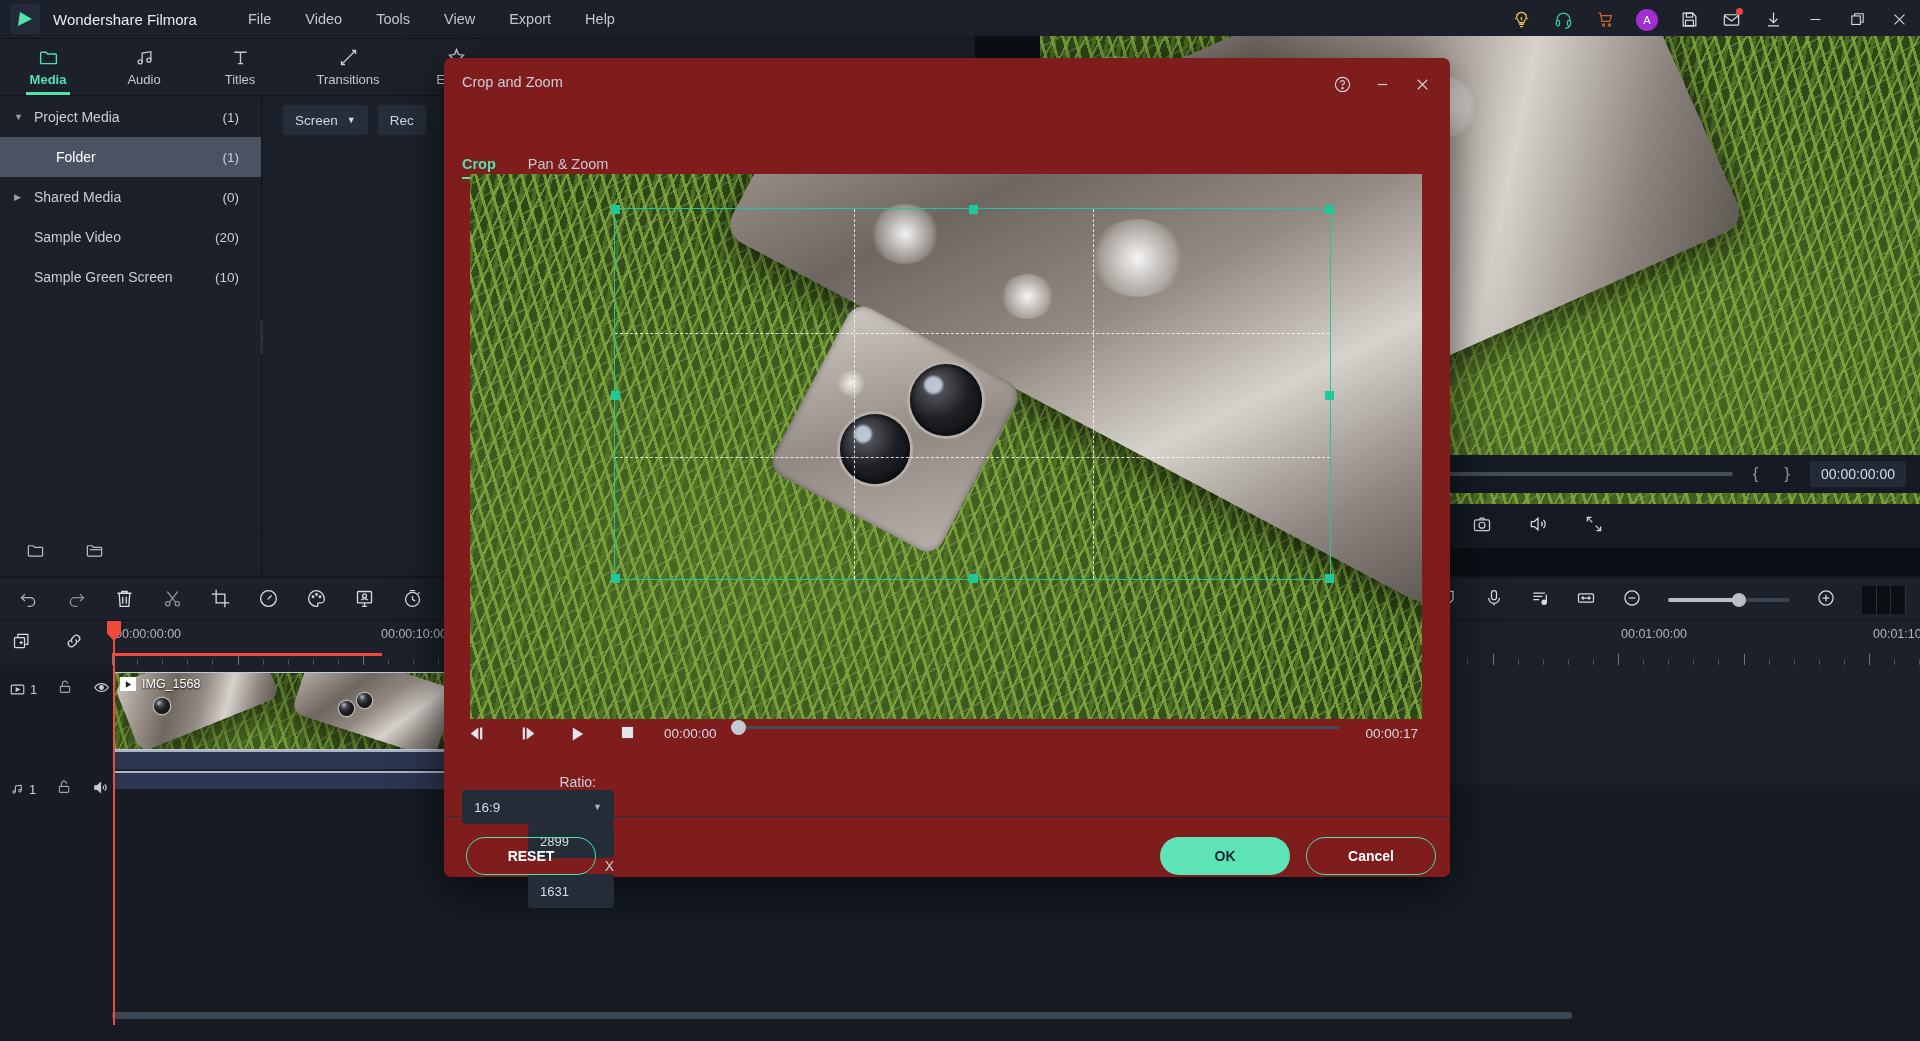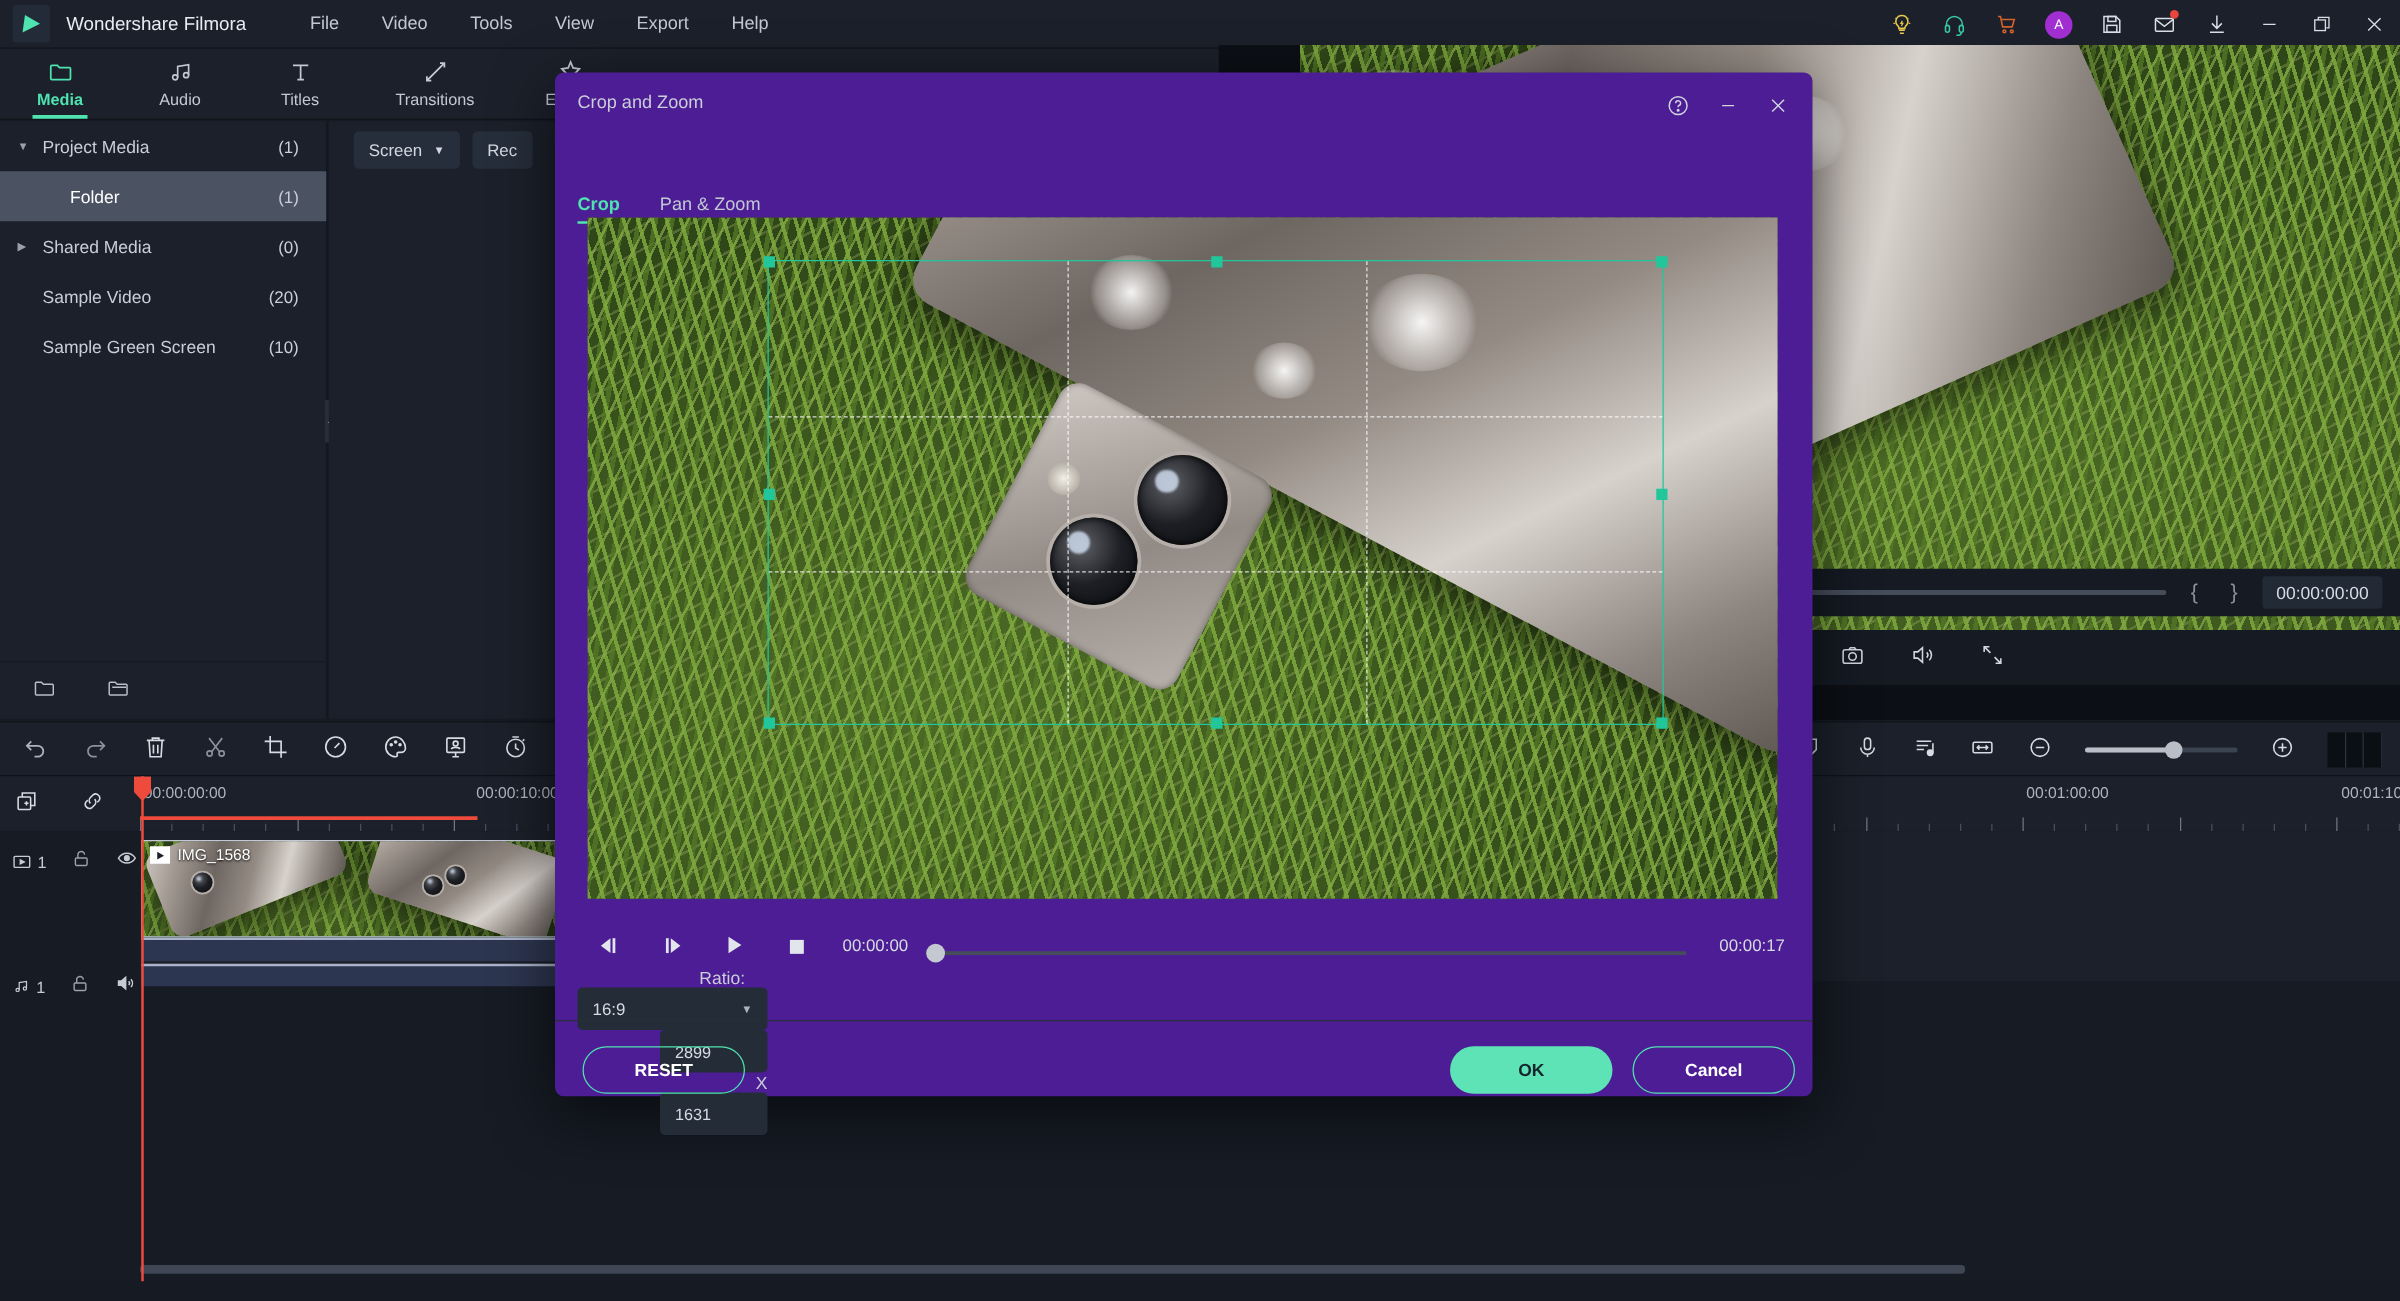--- a/index.html
+++ b/index.html
@@ -150,21 +150,21 @@
   .lens { position:absolute; border-radius:50%; background: radial-gradient(circle at 36% 32%, #5f6166 0%, #1d1f24 48%, #0a0b0e 100%);
     box-shadow: 0 0 0 3px #b6afa9, inset 0 0 6px #000; }
   .lens::after { content:""; position:absolute; left:20%; top:16%; width:26%; height:26%; border-radius:50%;
     background: rgba(220,235,255,.75); filter: blur(1px); }
   .flash { position:absolute; border-radius:50%; background: radial-gradient(circle,#f3efe6,#9b968c); }
   .bokeh { position:absolute; border-radius:50%; background: radial-gradient(circle, rgba(255,255,255,.92), rgba(255,255,255,.25) 60%, rgba(255,255,255,0) 72%); }
 
   
   .modal {
     position: absolute; left: 444px; top: 58px; width: 1006px; height: 819px;
-    background: #4c1d95; border-radius: 7px; box-shadow: 0 14px 48px rgba(0,0,0,.6); z-index: 100;
+    background: #7f1d1d; border-radius: 7px; box-shadow: 0 14px 48px rgba(0,0,0,.6); z-index: 100;
   }
   .modal-title { position: absolute; left: 18px; top: 16px; font-size: 14.5px; color: #c9ced8; }
   .modal-btns { position: absolute; right: 8px; top: 8px; display: flex; }
   .m-btn { width: 40px; height: 36px; display: flex; align-items: center; justify-content: center; cursor: default; color: #cfd4dd; }
   .modal-tabs { position: absolute; left: 18px; top: 98px; display: flex; gap: 32px; }
   .mtab { font-size: 14.5px; color: #c3c9d3; padding-bottom: 7px; cursor: default; position: relative; }
   .mtab.active { color: #4fe3b0; font-weight: bold; }
   .mtab.active::after { content:""; position:absolute; left:0; bottom:0; width:100%; height:2px; background:#4fe3b0; }
   .crop-box { position: absolute; border: 1.5px solid #21c79b; }
   .cguide-v { position:absolute; top:0; bottom:0; width:0; border-left: 1px dashed rgba(255,255,255,.8); }
@@ -770,21 +770,21 @@
           <div class="handle" style="left:354px; top:-4px;"></div>
           <div class="handle" style="right:-4px; top:-4px;"></div>
           <div class="handle" style="left:-4px; top:182px;"></div>
           <div class="handle" style="right:-4px; top:182px;"></div>
           <div class="handle" style="left:-4px; bottom:-4px;"></div>
           <div class="handle" style="left:354px; bottom:-4px;"></div>
           <div class="handle" style="right:-4px; bottom:-4px;"></div>
         </div>
       </div>
 
-      <div style="position:absolute; left:18px; top:668px; width:970px; height:38px; display:flex; align-items:flex-end;">
+      <div style="position:absolute; left:8px; top:668px; width:970px; height:38px; display:flex; align-items:flex-start;">
         <span class="mp-ic">
           <svg width="17" height="15" viewBox="0 0 20 16" fill="#e2e6ec">
               <path d="M11 1v14L2 8z"></path>
               <rect x="13" y="1" width="2.6" height="14"></rect>
             </svg>
         </span>
         <span class="mp-ic">
           <svg width="17" height="15" viewBox="0 0 20 16" fill="#e2e6ec">
               <rect x="4.4" y="1" width="2.6" height="14"></rect>
               <path d="M9 1v14l9-7z"></path>

